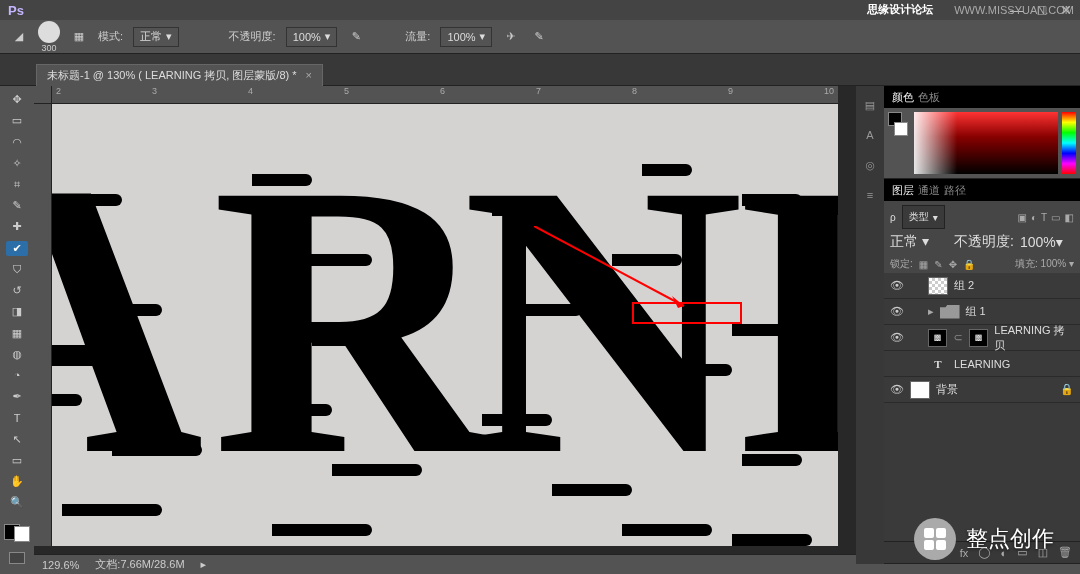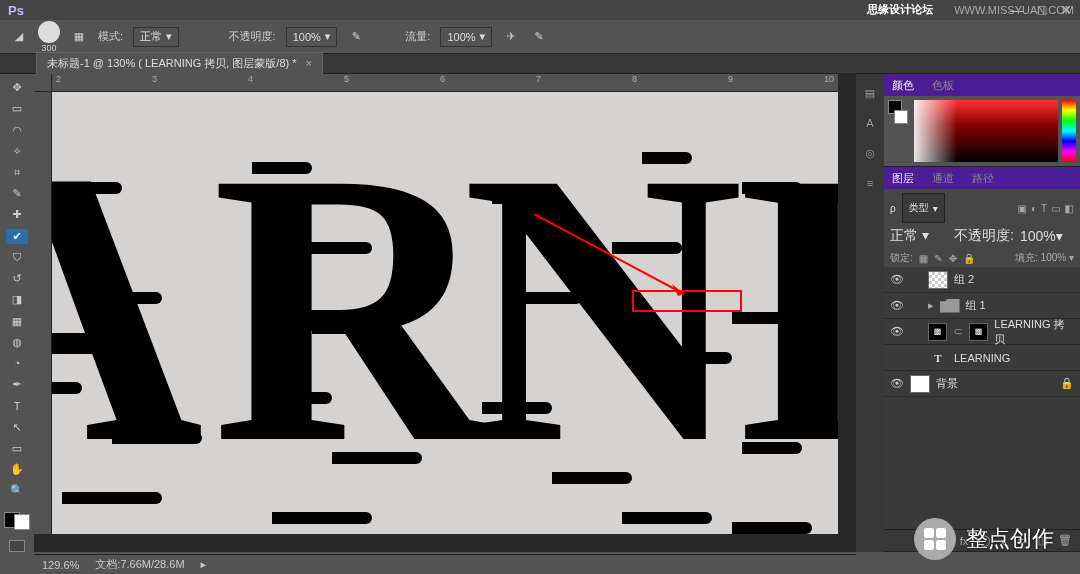--- a/index.html
+++ b/index.html
@@ -7,21 +7,21 @@
   .top { height: 20px; background: #444; display: flex; align-items: center; padding: 0 8px; gap: 8px; }
   .top .ps { color: #c4b5fd; font-weight: bold; font-size: 13px; }
   .top .menu { display: flex; gap: 12px; }
   .top .menu span { font-size: 12px; color: #ddd; }
   .top .winctrl { margin-left: auto; display: flex; gap: 14px; font-size: 14px; color: #bbb; }
   .optionbar { height: 34px; background: #535353; border-bottom: 1px solid #222; display: flex; align-items: center; gap: 10px; padding: 0 10px; }
   .brush-dot { width: 22px; height: 22px; border-radius: 50%; background: #ddd; }
   .optionbar .lbl { color: #ccc; font-size: 11px; }
   .optionbar select, .optionbar .sel { background: #535353; border: 1px solid #333; color: #ddd; font-size: 11px; height: 20px; display: inline-flex; align-items: center; padding: 0 6px; gap: 4px; }
   .icon { width: 18px; height: 18px; display: inline-flex; align-items: center; justify-content: center; color: #ccc; }
-  .tabbar { height: 20px; background: #383838; display: flex; align-items: flex-end; padding-left: 36px; border-bottom: 1px solid #222; }
+  .tabbar { height: 32px; background: #383838; display: flex; align-items: flex-end; padding-left: 36px; border-bottom: 1px solid #222; }
   .tabbar .tab { background: #535353; border-top: 1px solid #666; border-left: 1px solid #666; border-right: 1px solid #666; padding: 3px 10px; font-size: 11px; color: #ddd; position: relative; bottom: -1px; }
   .main { display: flex; height: 478px; }
   .toolbox { width: 34px; background: #535353; display: flex; flex-direction: column; align-items: center; gap: 6px; padding-top: 6px; }
   .tool { width: 22px; height: 22px; display: flex; align-items: center; justify-content: center; color: #ccc; }
   .tool.active { background: #2c6fa8; border-radius: 2px; color: #fff; }
   .swatches { width: 26px; height: 26px; position: relative; margin-top: 8px; }
   .swatches .fg { width: 16px; height: 16px; background: #000; border: 1px solid #888; position: absolute; top: 0; left: 0; }
   .swatches .bg { width: 16px; height: 16px; background: #fff; border: 1px solid #888; position: absolute; bottom: 0; right: 0; }
   .toolbox .qmask { width:16px;height:16px;border:1px solid #888;background:#444;margin-top:4px; }
   .canvaswrap { flex: 1; background: #282828; position: relative; overflow: hidden; }
@@ -31,33 +31,33 @@
   .canvas { position: absolute; top: 18px; left: 18px; right: 18px; bottom: 18px; background: #d5d2d2; overflow: hidden; }
   .glyph { position: absolute; font-family: Georgia, "Times New Roman", serif; font-weight: 900; color: #000; font-size: 390px; line-height: 1; }
   .stripe { position: absolute; background: #000; height: 12px; border-radius: 0 6px 6px 0; }
   .stripe::after { content: ''; position: absolute; right: -1px; top: -3px; width: 18px; height: 18px; background: #d5d2d2; border-radius: 50%; opacity: 0; }
   .highlight-canvas { position: absolute; border: 2px solid #f00; }
   .arrow-svg { position: absolute; pointer-events: none; }
   .rightdock { width: 28px; background: #383838; display: flex; flex-direction: column; align-items: center; gap: 8px; padding-top: 8px; }
   .rightdock .dockicon { width: 22px; height: 22px; display: flex; align-items: center; justify-content: center; color: #999; border: 1px solid transparent; }
   .panels { width: 196px; background: #535353; display: flex; flex-direction: column; }
   .panel { border-bottom: 1px solid #222; }
-  .panel-tabs { height: 22px; display: flex; align-items: center; gap: 18px; padding: 0 8px; background: #4c1d95; font-size: 11px; }
+  .panel-tabs { height: 22px; display: flex; align-items: center; gap: 4px; padding: 0 8px; background: #000000; font-size: 11px; }
   .panel-tabs .ptab { color: #888; }
   .panel-tabs .ptab.active { color: #eee; }
   .colorpanel-body { height: 70px; display: flex; gap: 4px; padding: 4px; align-items: stretch; }
   .mini-swatch { width:22px; display:flex; flex-direction:column; }
   .mini-swatch .sq { width:14px;height:14px;border:1px solid #888;background:#000; }
   .mini-swatch .sq2 { width:14px;height:14px;border:1px solid #888;background:#fff;margin-top:-4px;margin-left:6px; }
   .gradient { flex: 1; background: linear-gradient(to bottom, #f33 0%, #800 40%, #000 100%); position: relative; }
   .gradient::before { content:''; position:absolute; inset:0; background: linear-gradient(to right, rgba(255,255,255,0.9) 0%, rgba(255,255,255,0) 30%); }
   .hue { width: 14px; background: linear-gradient(to bottom, #f00, #ff0, #0f0, #0ff, #00f, #f0f, #f00); }
   .layerspanel-body { flex: 1; background: #464646; display: flex; flex-direction: column; }
   .layer-opts { display: flex; align-items: center; padding: 4px 6px; gap: 6px; font-size: 10px; }
-  .layer-opts .sel2 { background: #3a3a3a; border: 1px solid #222; color: #ddd; height: 30px; padding: 0 6px; display: flex; align-items: center; gap: 4px; }
+  .layer-opts .sel2 { background: #3a3a3a; border: 1px solid #222; color: #ddd; height: 24px; padding: 0 6px; display: flex; align-items: center; gap: 4px; }
   .layer-opts .icons { display:flex; gap:4px; color:#aaa; margin-left:auto; }
   .blend-row { display:flex; padding: 0 6px 4px; gap:6px; font-size:14px; align-items:center; }
   .blend-row .sel2 { flex:1; }
   .lock-row { display:flex; padding: 2px 6px; gap:6px; font-size:10px; color:#aaa; align-items:center; }
   .lock-row span.v { margin-left:auto; }
   .layers { flex: 1; overflow: auto; background: #3a3a3a; }
   .layer { height: 26px; display: flex; align-items: center; gap: 6px; padding: 0 6px; border-bottom: 1px solid #2a2a2a; font-size: 11px; color: #ddd; }
   .layer .eye { width: 14px; text-align: center; color: #ccc; }
   .layer .thumb { width: 20px; height: 18px; background: #fff; border: 1px solid #666; background-image: linear-gradient(45deg,#ccc 25%,transparent 25%),linear-gradient(-45deg,#ccc 25%,transparent 25%),linear-gradient(45deg,transparent 75%,#ccc 75%),linear-gradient(-45deg,transparent 75%,#ccc 75%); background-size:6px 6px; background-position:0 0,0 3px,3px -3px,-3px 0; }
   .layer .folder { width: 20px; height: 14px; background: #999; clip-path: polygon(0 20%, 30% 20%, 40% 0, 100% 0, 100% 100%, 0 100%); }

